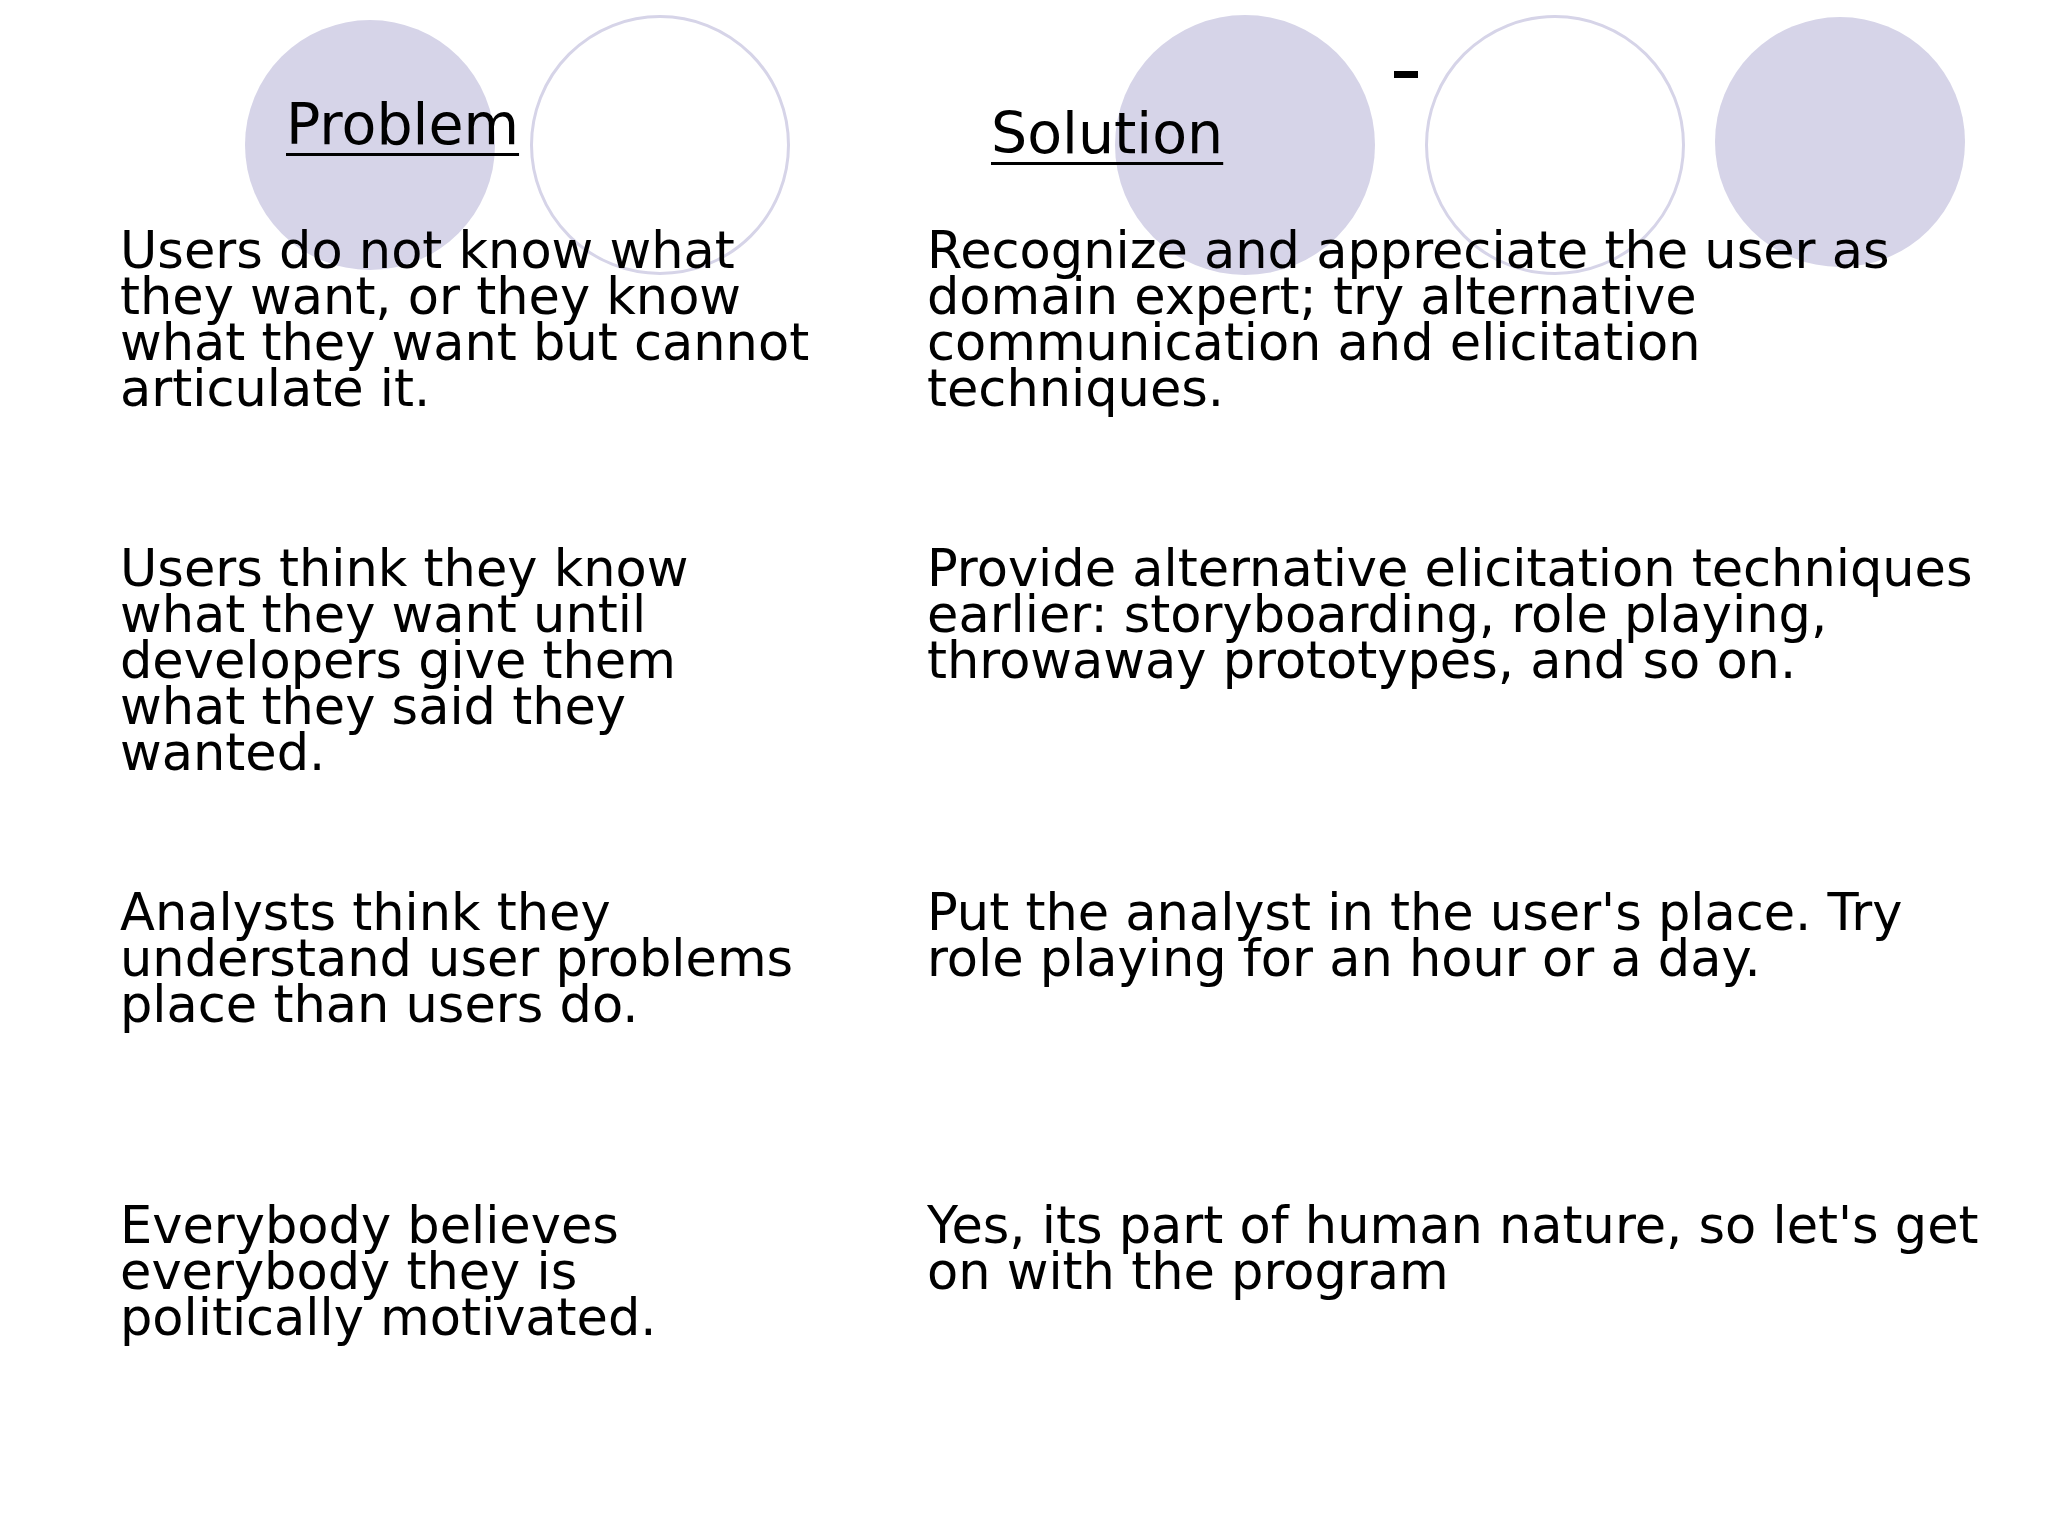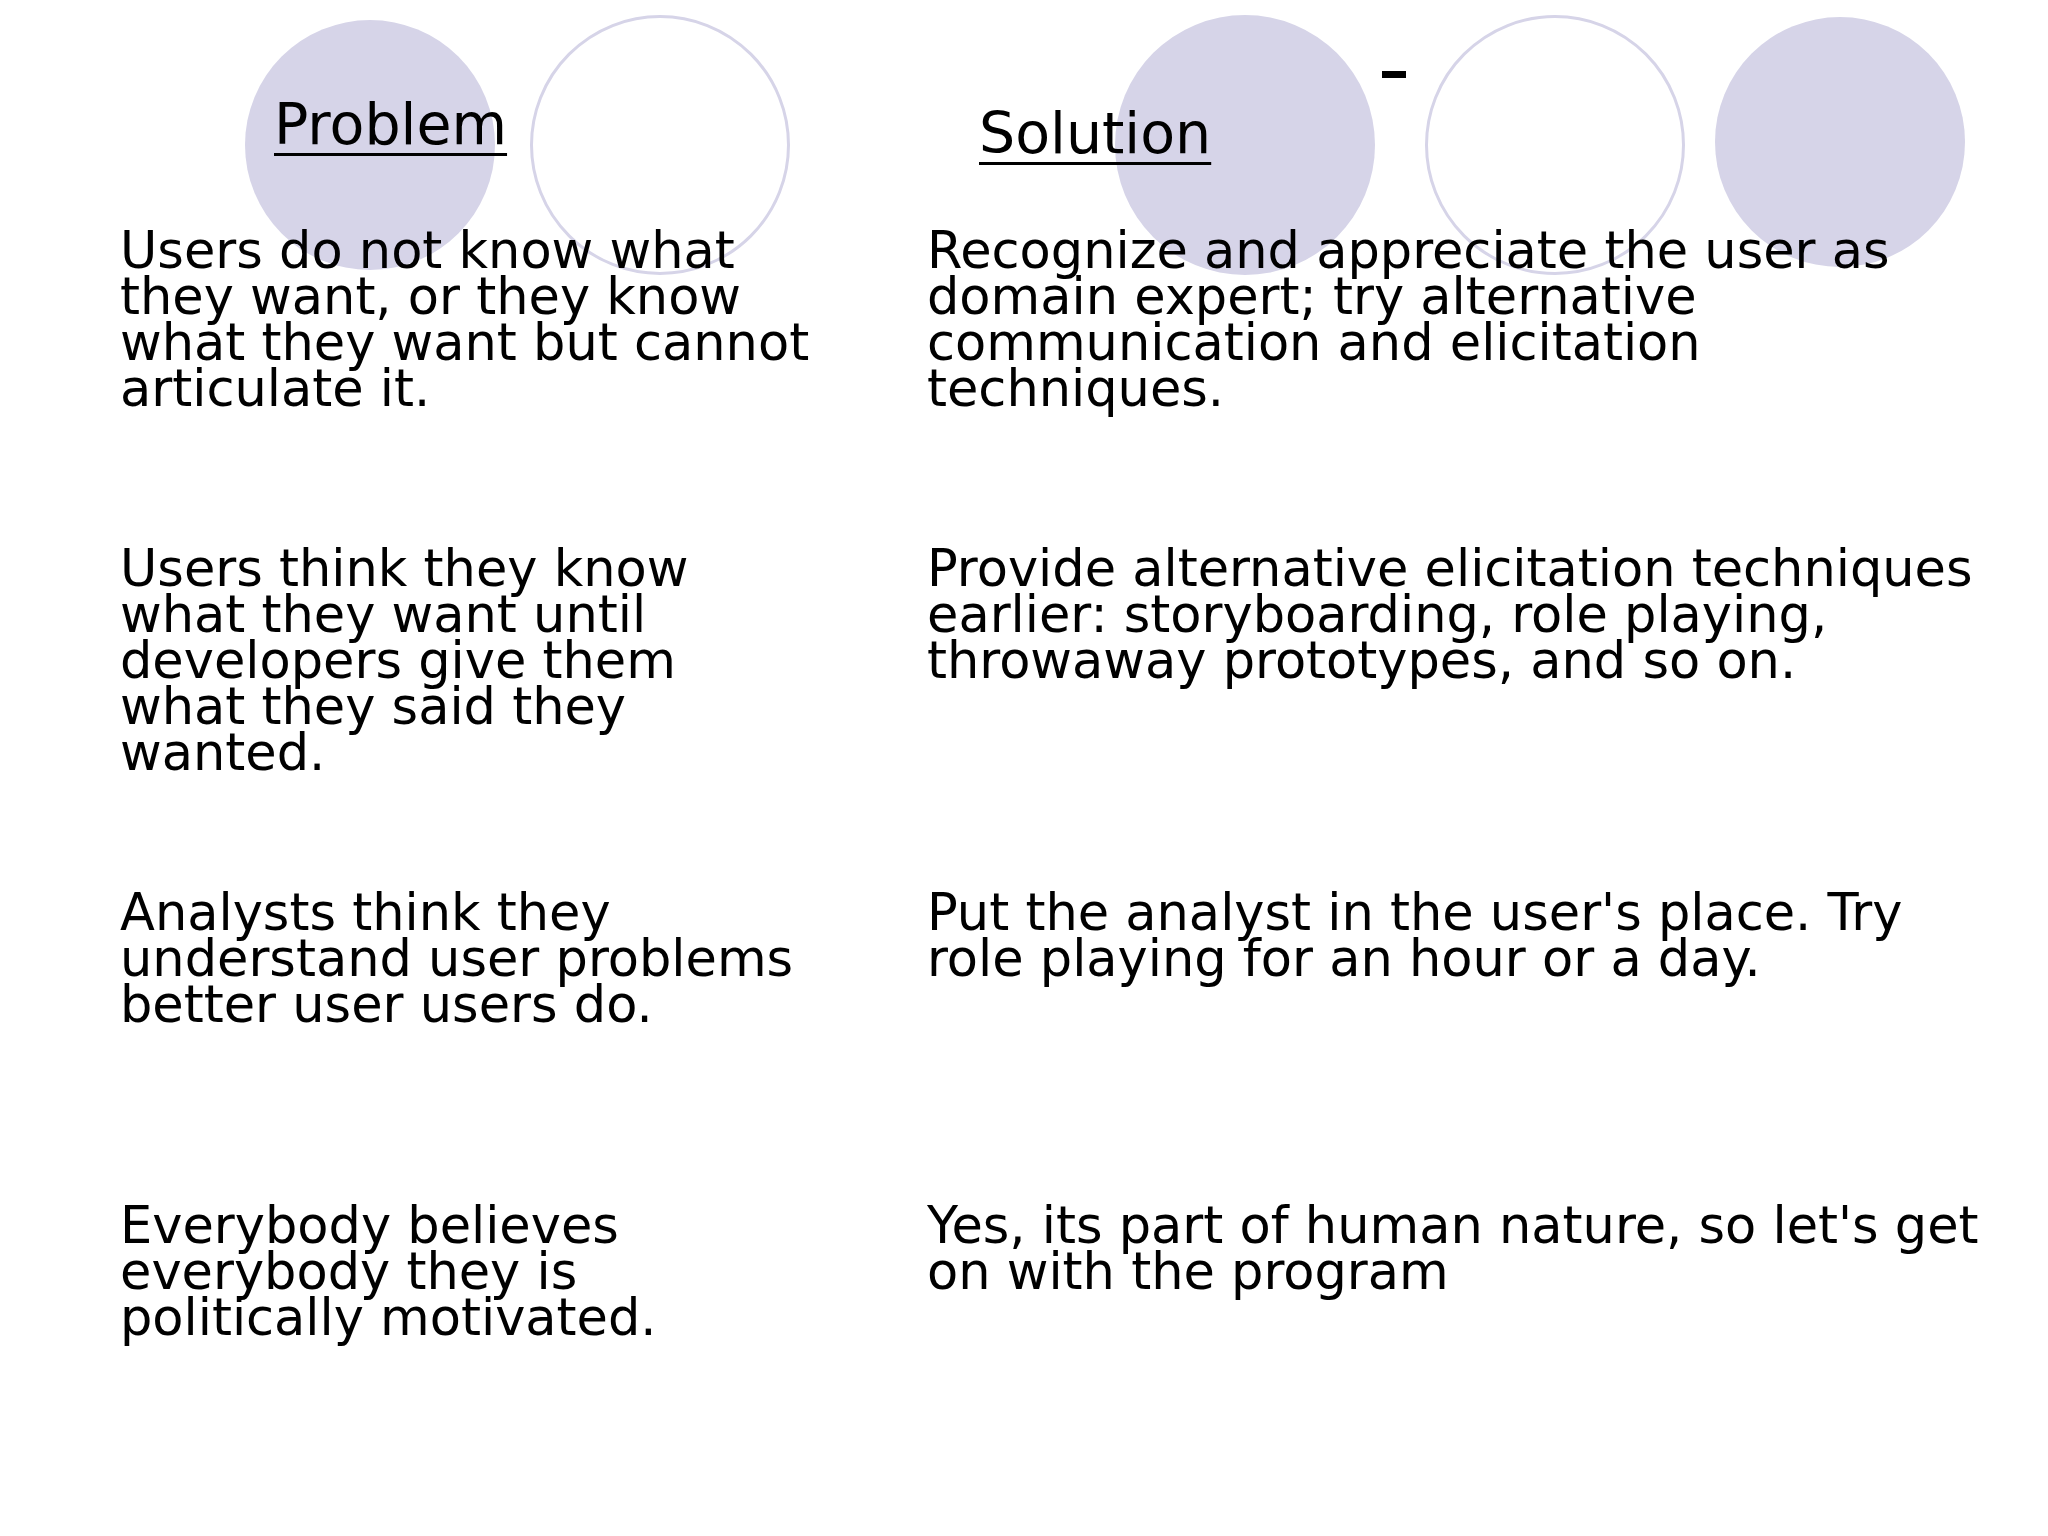--- a/index.html
+++ b/index.html
@@ -36,21 +36,21 @@
     background: #d6d4e8;
   }
   .circle.outline {
     background: transparent;
     border: 3px solid #d6d4e8;
   }
 
   
   .header-row {
     position: absolute;
-    left: 4px;
+    left: 16px;
     top: 0;
     width: 1704px;
     height: 230px;
   }
   .col-header {
     position: absolute;
     top: 96px;
     font-size: 57px;
     line-height: 1.0;
     color: #000000;
@@ -131,21 +131,21 @@
       <div class="cell problem">Users do not know what they want, or they know what they want but cannot articulate it.</div>
       <div class="cell solution">Recognize and appreciate the user as domain expert; try alternative communication and elicitation techniques.</div>
     </div>
 
     <div class="row row-1">
       <div class="cell problem">Users think they know what they want until developers give them what they said they wanted.</div>
       <div class="cell solution">Provide alternative elicitation techniques earlier: storyboarding, role playing, throwaway prototypes, and so on.</div>
     </div>
 
     <div class="row row-2">
-      <div class="cell problem">Analysts think they understand user problems better user users do.</div>
+      <div class="cell problem">Analysts think they understand user problems place than users do.</div>
       <div class="cell solution">Put the analyst in the user's place. Try role playing for an hour or a day.</div>
     </div>
 
     <div class="row row-3">
       <div class="cell problem">Everybody believes everybody they is politically motivated.</div>
       <div class="cell solution">Yes, its part of human nature, so let's get on with the program</div>
     </div>
 
   </div>
 </div>

